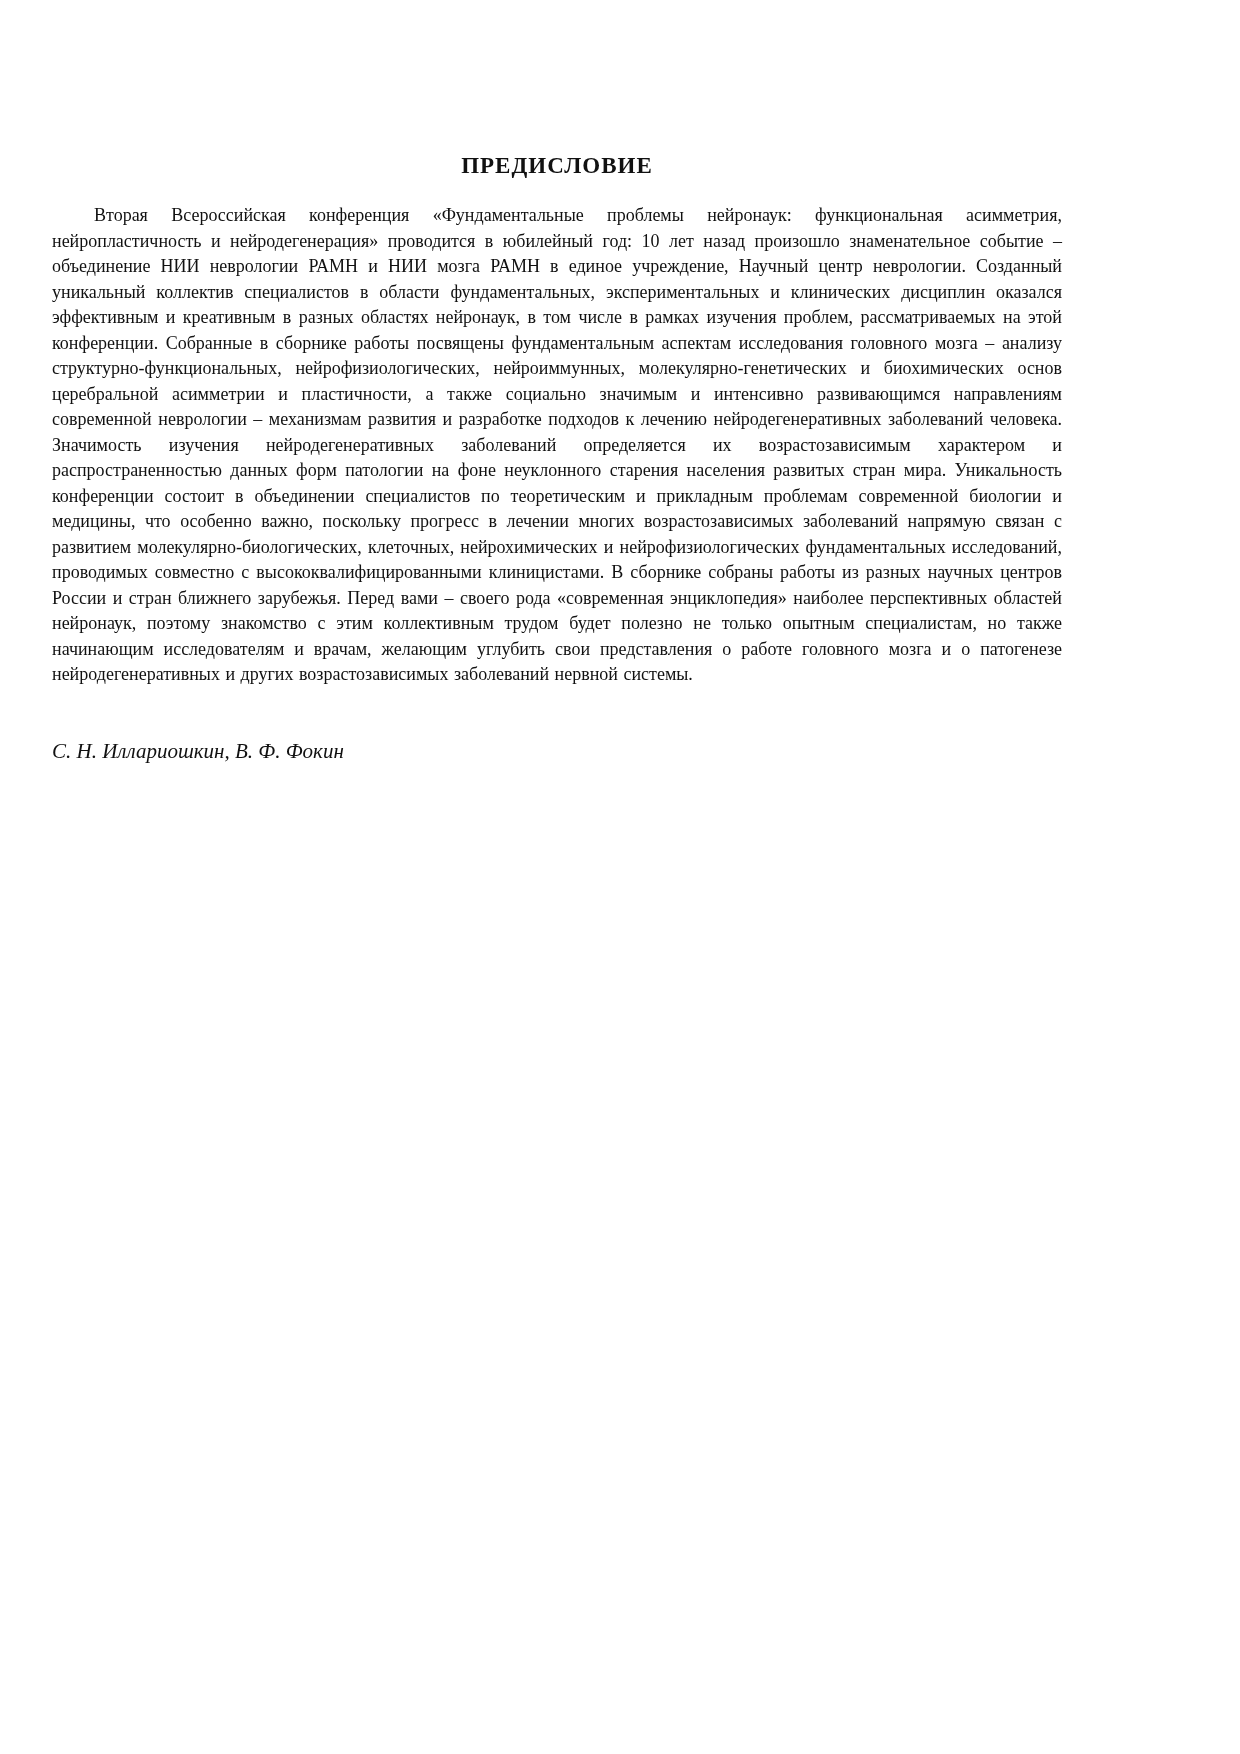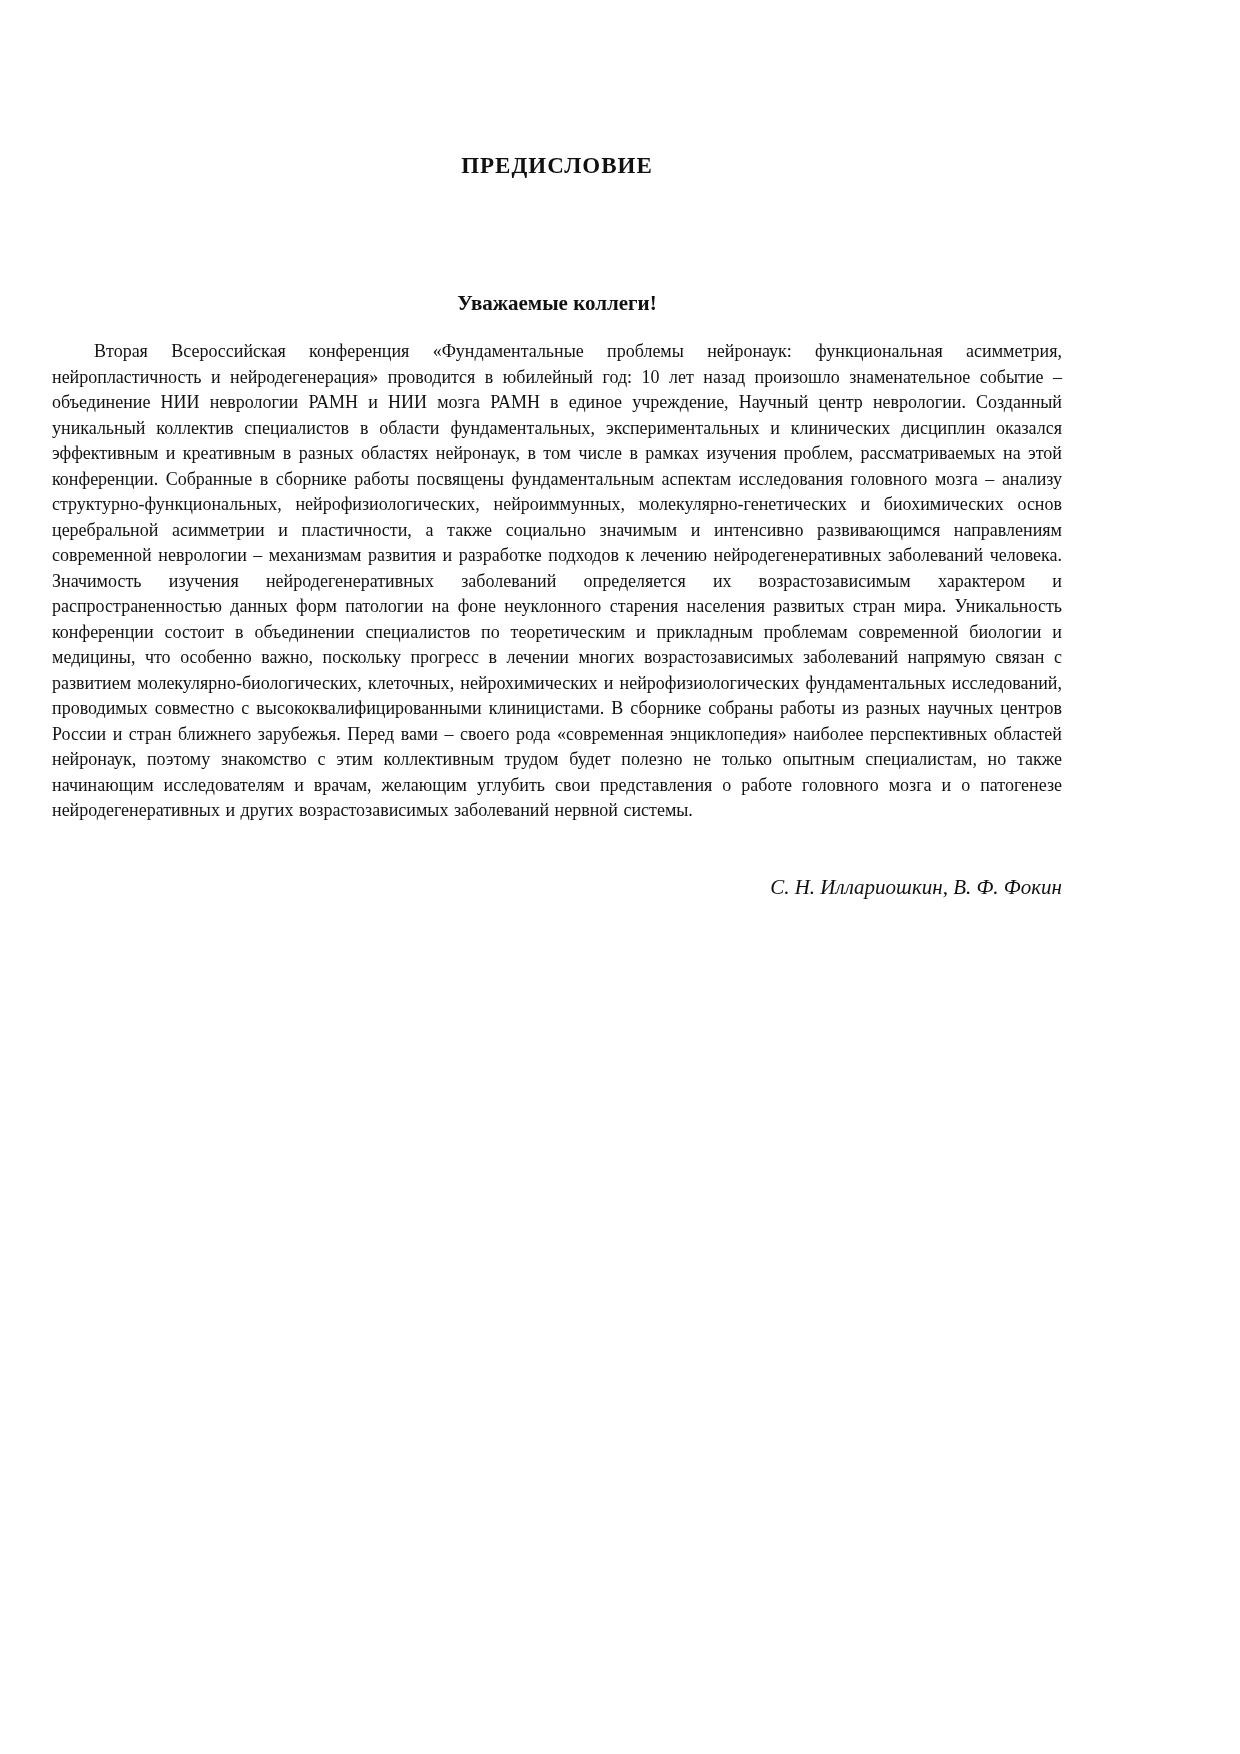--- a/index.html
+++ b/index.html
@@ -48,26 +48,24 @@
     line-height: 25.5px;
     text-align: justify;
     text-indent: 42px;
     word-spacing: 1px;
   }
   .signature {
     margin: 50px 0 0 0;
     font-size: 21px;
     line-height: 26px;
     font-style: italic;
-    text-align: right;
   }
 </style>
 </head>
 <body>
 
 <div class="page">
   <div class="content">
     <h1 class="doc-title">ПРЕДИСЛОВИЕ</h1>
-    <h2 class="salutation">Уважаемые коллеги!</h2>
     <p class="body-paragraph">Вторая Всероссийская конференция «Фундаментальные проблемы нейронаук: функциональная асимметрия, нейропластичность и нейродегенерация» проводится в юбилейный год: 10 лет назад произошло знаменательное событие – объединение НИИ неврологии РАМН и НИИ мозга РАМН в единое учреждение, Научный центр неврологии. Созданный уникальный коллектив специалистов в области фундаментальных, экспериментальных и клинических дисциплин оказался эффективным и креативным в разных областях нейронаук, в том числе в рамках изучения проблем, рассматриваемых на этой конференции. Собранные в сборнике работы посвящены фундаментальным аспектам исследования головного мозга – анализу структурно-функциональных, нейрофизиологических, нейроиммунных, молекулярно-генетических и биохимических основ церебральной асимметрии и пластичности, а также социально значимым и интенсивно развивающимся направлениям современной неврологии – механизмам развития и разработке подходов к лечению нейродегенеративных заболеваний человека. Значимость изучения нейродегенеративных заболеваний определяется их возрастозависимым характером и распространенностью данных форм патологии на фоне неуклонного старения населения развитых стран мира. Уникальность конференции состоит в объединении специалистов по теоретическим и прикладным проблемам современной биологии и медицины, что особенно важно, поскольку прогресс в лечении многих возрастозависимых заболеваний напрямую связан с развитием молекулярно-биологических, клеточных, нейрохимических и нейрофизиологических фундаментальных исследований, проводимых совместно с высококвалифицированными клиницистами. В сборнике собраны работы из разных научных центров России и стран ближнего зарубежья. Перед вами – своего рода «современная энциклопедия» наиболее перспективных областей нейронаук, поэтому знакомство с этим коллективным трудом будет полезно не только опытным специалистам, но также начинающим исследователям и врачам, желающим углубить свои представления о работе головного мозга и о патогенезе нейродегенеративных и других возрастозависимых заболеваний нервной системы.</p>
     <div class="signature">С. Н. Иллариошкин, В. Ф. Фокин</div>
   </div>
 </div>
 
 </body></html>

